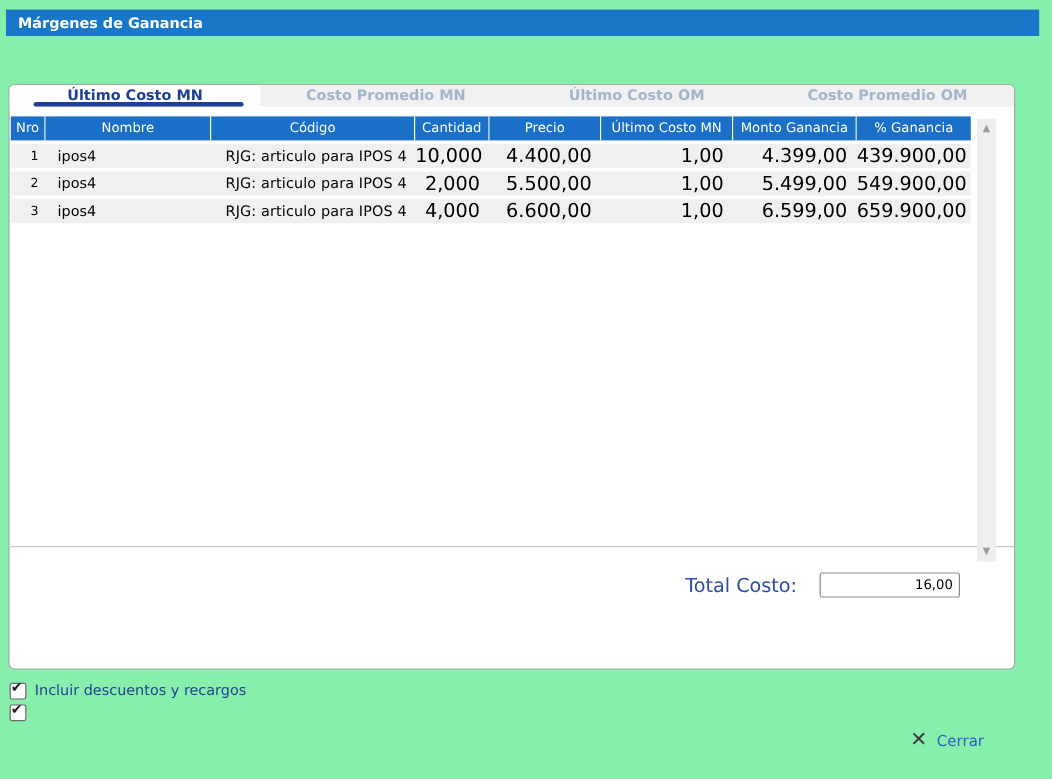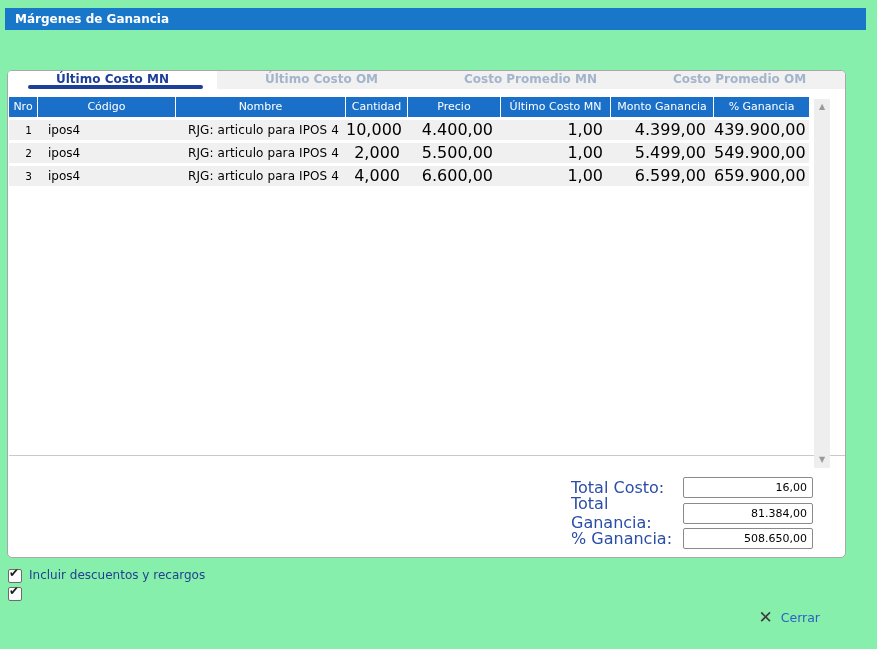--- a/index.html
+++ b/index.html
@@ -46,21 +46,21 @@
   .vscroll{position:absolute;left:806px;top:28px;width:16px;height:369px;background:#eeeeee;
            border-radius:1px;z-index:2;}
   .vscroll .arr{position:absolute;left:0;width:16px;text-align:center;font-size:8px;color:#9a9a9a;
            line-height:12px;cursor:pointer;}
   .vscroll .arr.up{top:2px;}
   .vscroll .arr.down{bottom:2px;}
 
   
   .total-row{position:absolute;left:563px;height:22px;display:flex;align-items:center;}
   .total-row .tlabel{width:112px;color:#2a4da6;font-size:16px;}
-  .total-row input{width:130px;height:21px;border:1px solid #8a8a8a;border-radius:2px;
+  .total-row input{width:117px;height:21px;border:1px solid #8a8a8a;border-radius:2px;
         text-align:right;font-size:11px;font-family:"DejaVu Sans",sans-serif;
         padding:0 5px 0 0;box-sizing:border-box;color:#000;background:#fff;outline:none;}
   .tr0{top:405px;} .tr1{top:431px;} .tr2{top:456px;}
 
   
   .chkrow{position:absolute;left:8px;height:15px;display:flex;align-items:center;cursor:pointer;}
   .ck0{top:568px;} .ck1{top:586px;}
   .chkbox{width:12px;height:12px;border:1px solid #6b6b6b;background:#fcfcfc;position:relative;
           border-radius:2px;margin-right:7px;flex:none;}
   .chkbox .tick{position:absolute;left:0px;top:-4px;font-size:12px;color:#1c1c1c;}
@@ -78,30 +78,30 @@
 
   <div class="titlebar">
     <span>Márgenes de Ganancia</span>
   </div>
 
 
   <div class="panel">
 
     <div class="tabstrip">
       <div class="tab active"><span>Último Costo MN</span></div>
+      <div class="tab"><span>Costo Promedio MN</span></div>
       <div class="tab"><span>Último Costo OM</span></div>
-      <div class="tab"><span>Costo Promedio MN</span></div>
       <div class="tab"><span>Costo Promedio OM</span></div>
     </div>
 
     <div class="gridarea">
       <div class="grow grid-header">
         <div class="cell">Nro</div>
+        <div class="cell">Nombre</div>
         <div class="cell">Código</div>
-        <div class="cell">Nombre</div>
         <div class="cell">Cantidad</div>
         <div class="cell">Precio</div>
         <div class="cell">Último Costo MN</div>
         <div class="cell">Monto Ganancia</div>
         <div class="cell">% Ganancia</div>
       </div>
 
       <div class="grow grid-row">
         <div class="cell nro">1</div>
         <div class="cell codigo">ipos4</div>
@@ -140,28 +140,20 @@
 
     <div class="vscroll">
       <span class="arr up">▲</span>
       <span class="arr down">▼</span>
     </div>
 
     <div class="total-row tr0">
       <span class="tlabel">Total Costo:</span>
       <input type="text" value="16,00" style="">
     </div>
-    <div class="total-row tr1">
-      <span class="tlabel">Total Ganancia:</span>
-      <input type="text" value="81.384,00" style="">
-    </div>
-    <div class="total-row tr2">
-      <span class="tlabel">% Ganancia:</span>
-      <input type="text" value="508.650,00" style="">
-    </div>
 
   </div>
 
   <div class="chkrow ck0">
     <span class="chkbox">
         <span class="tick">✔</span>
       </span>
     <span class="chklabel">Incluir descuentos y recargos</span>
   </div>
   <div class="chkrow ck1">

